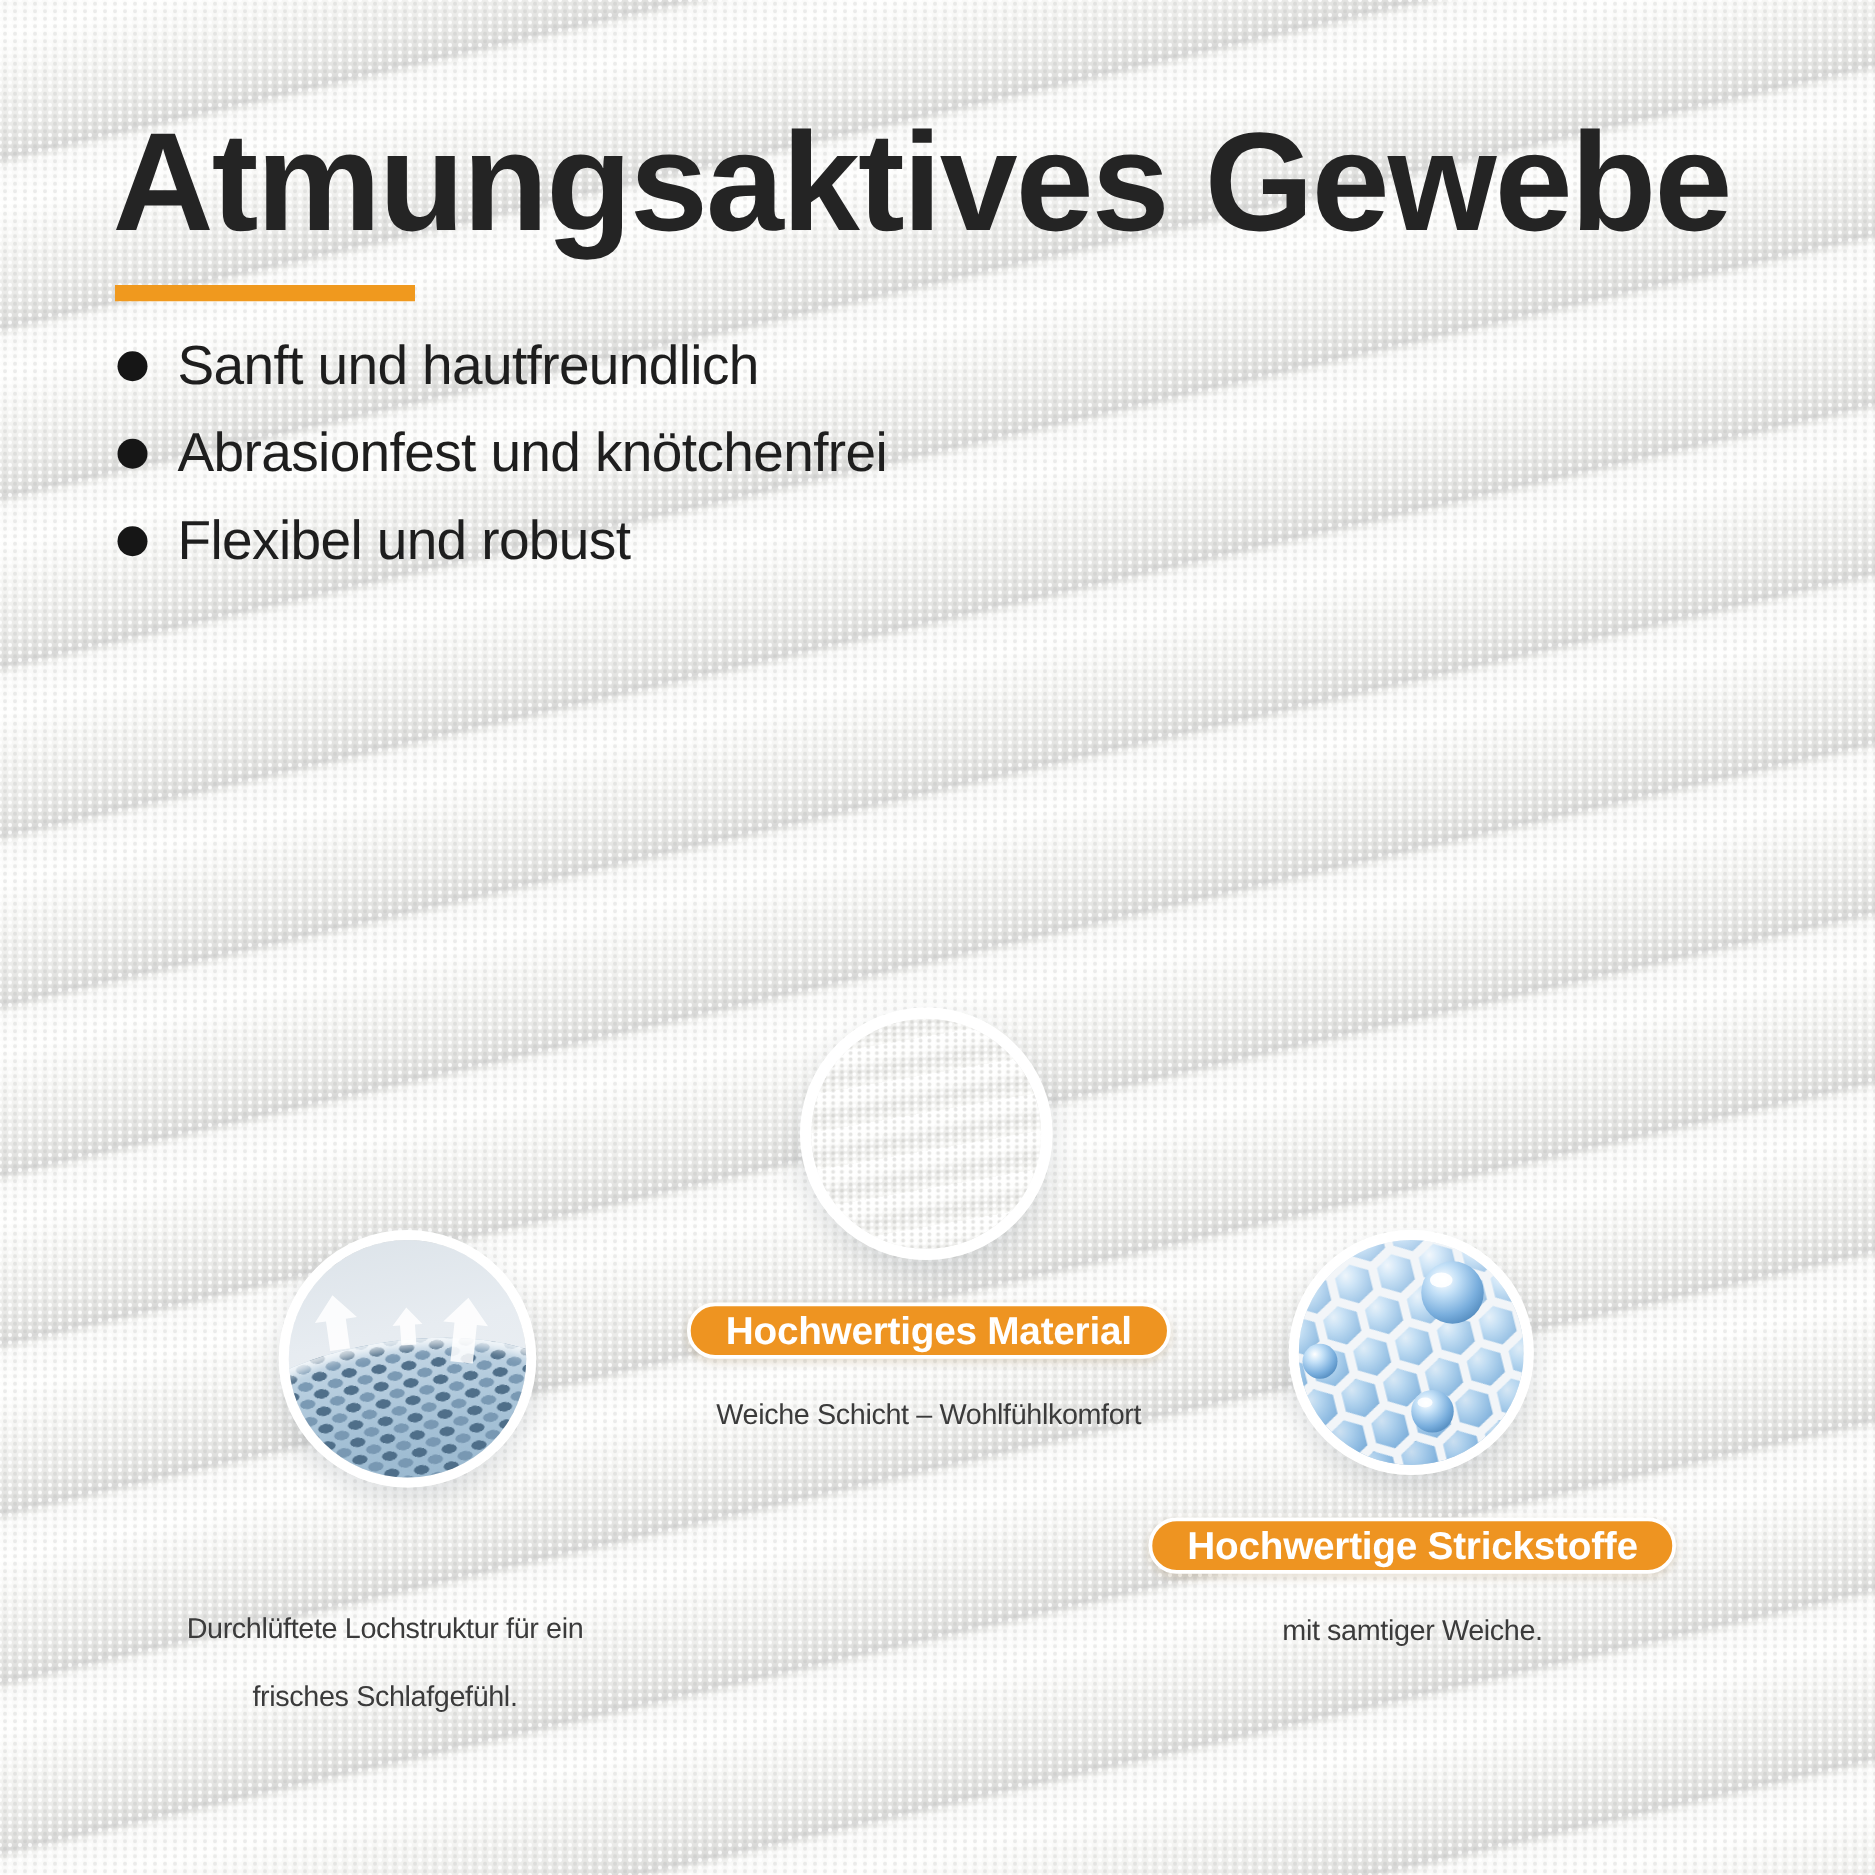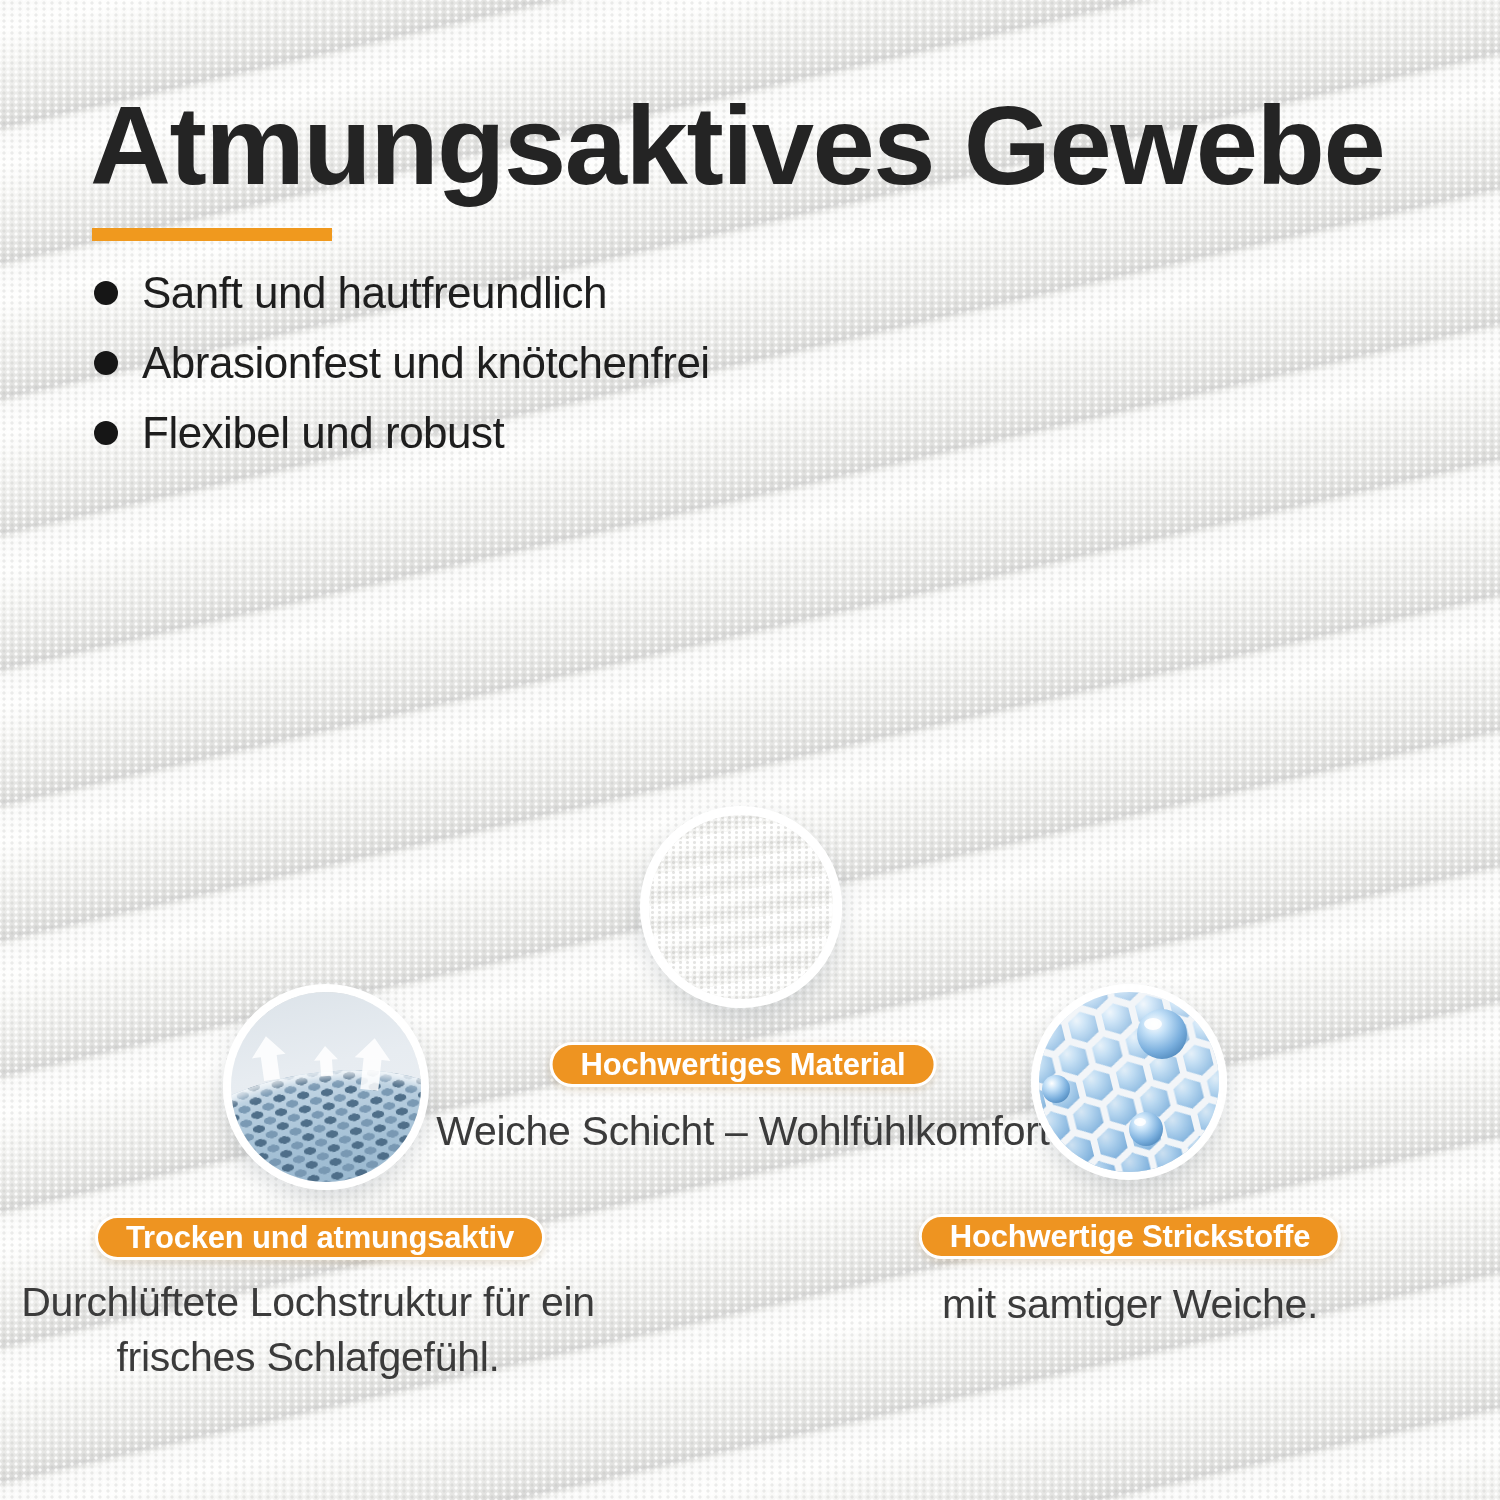--- a/index.html
+++ b/index.html
@@ -76,21 +76,21 @@
     color:#ffffff;font-size:31px;font-weight:700;letter-spacing:-0.2px;
     white-space:nowrap;box-shadow:0 3px 8px rgba(120,80,10,0.18);
   }
   .badge-breathable{left:320px;top:1215px;}
   .badge-material{left:743px;top:1042px;}
   .badge-knit{left:1130px;top:1214px;}
 
   .caption{
     position:absolute;transform:translateX(-50%);
     width:max-content;text-align:center;
-    font-size:41px;line-height:55px;color:#3b3b3b;letter-spacing:-0.3px;
+    font-size:23px;line-height:55px;color:#3b3b3b;letter-spacing:-0.3px;
   }
   .caption span{display:block;white-space:nowrap;}
   .caption-breathable{left:308px;top:1275px;}
   .caption-material{left:743px;top:1104px;}
   .caption-knit{left:1130px;top:1277px;}
 </style>
 </head>
 <body>
 
 <div id="stage">
@@ -118,21 +118,20 @@
       <div class="c1-mesh"></div>
       <svg class="c1-arrows" viewBox="0 0 190 190" aria-hidden="true">
         <g fill="#ffffff" opacity="0.85">
           <path transform="rotate(-8 38 66)" d="M38 44 L55 64 L46 64 L46 88 L30 88 L30 64 L21 64 Z"></path>
           <path transform="rotate(-4 95 68)" d="M95 54 L107 68 L101 68 L101 84 L89 84 L89 68 L83 68 Z"></path>
           <path transform="rotate(6 141 72)" d="M141 46 L159 67 L150 67 L150 98 L132 98 L132 67 L123 67 Z"></path>
         </g>
       </svg>
     </div>
   </div>
-  <div class="badge badge-breathable">Trocken und atmungsaktiv</div>
   <div class="caption caption-breathable">
     <span>Durchlüftete Lochstruktur für ein</span>
     <span>frisches Schlafgefühl.</span>
   </div>
 
   <div class="circle circle-mid">
     <div class="c-inner c2"></div>
   </div>
   <div class="badge badge-material">Hochwertiges Material</div>
   <div class="caption caption-material">

